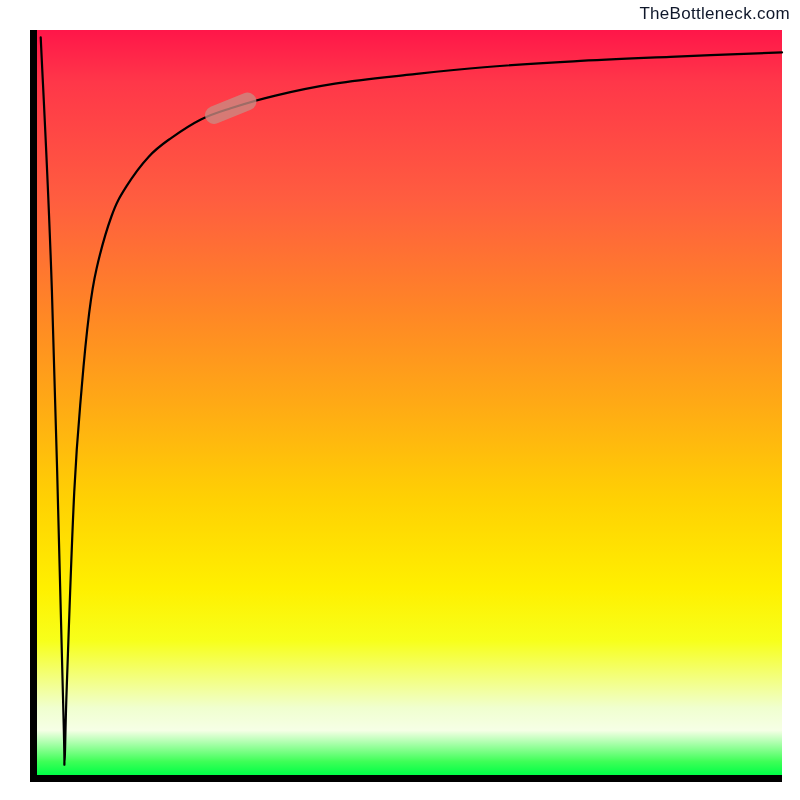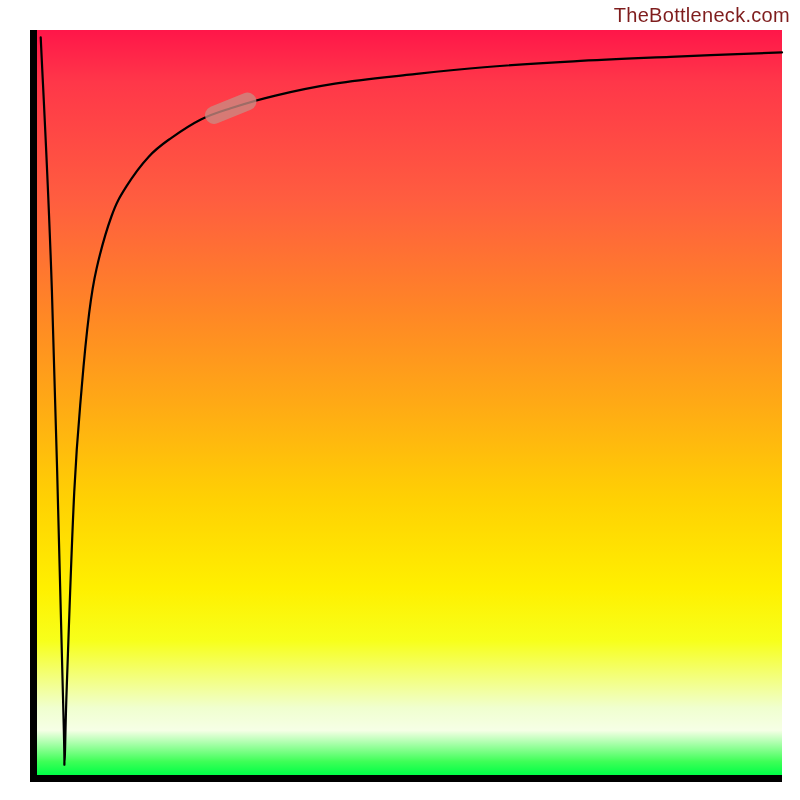--- a/index.html
+++ b/index.html
@@ -13,22 +13,22 @@
   }
   .viewport {
     position: relative;
     width: 800px;
     height: 800px;
   }
   .attribution {
     position: absolute;
     top: 4px;
     right: 10px;
-    font-size: 20px;
-    color: #7f1d1d;
+    font-size: 17px;
+    color: #0f172a;
     letter-spacing: 0.3px;
     user-select: none;
   }
   .plot-area {
     position: absolute;
     left: 37px;
     top: 30px;
     width: 745px;
     height: 745px;
     background: linear-gradient(

